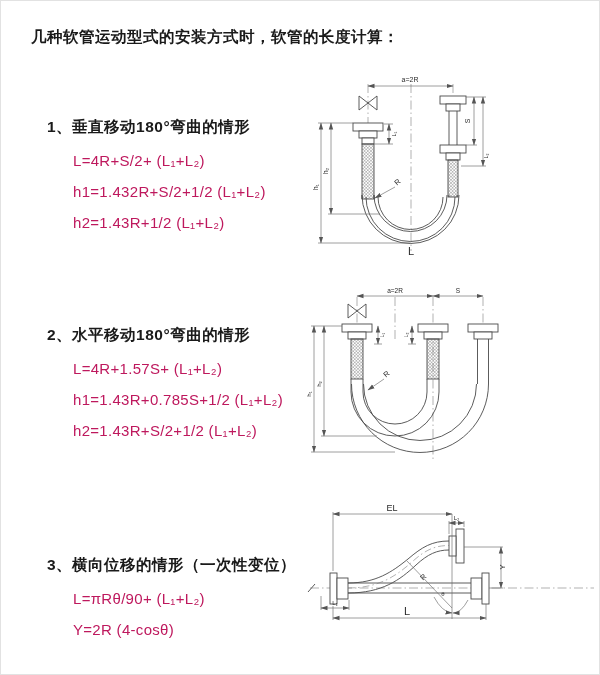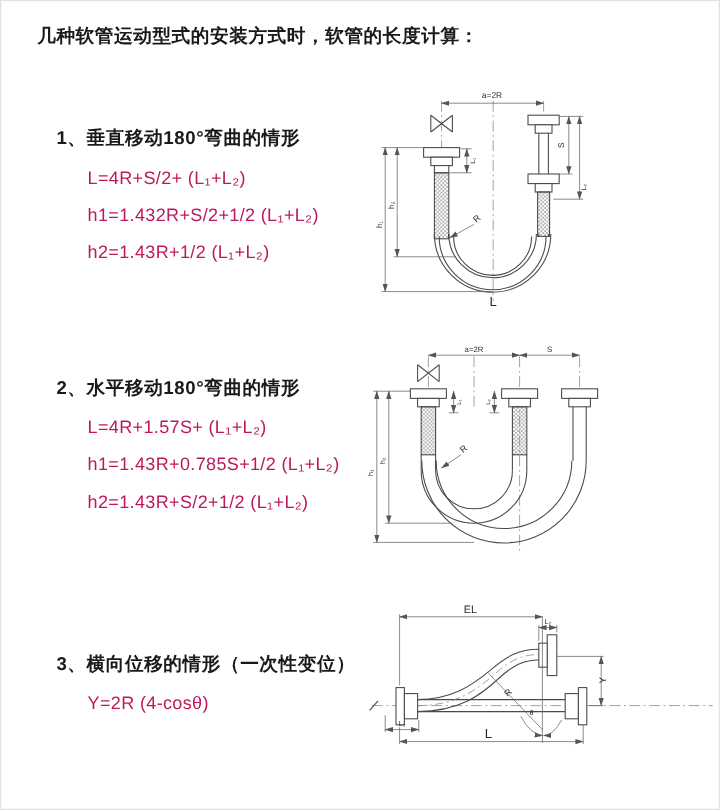--- a/index.html
+++ b/index.html
@@ -1,23 +1,23 @@
 <!DOCTYPE html>
 <html><head>
 <meta charset="utf-8">
 <style>
   html,body{margin:0;padding:0;background:#fff;}
   .page{
     position:relative;width:600px;height:675px;background:#ffffff;
     font-family:"Liberation Sans",sans-serif;color:#1a1a1a;
     border:1px solid #e2e2e2;box-sizing:border-box;overflow:hidden;
   }
-  .title{position:absolute;left:30px;top:19px;font-size:15.5px;font-weight:700;letter-spacing:.5px;}
+  .title{position:absolute;left:30px;top:26px;font-size:15.5px;font-weight:700;letter-spacing:.5px;}
   .sec{position:absolute;left:46px;}
-  .sec-heading{font-size:15.5px;font-weight:700;letter-spacing:.5px;}
+  .sec-heading{font-size:15.5px;font-weight:700;letter-spacing:.5px;margin-top:12px;}
   .formula{font-size:15px;margin-left:26px;margin-top:14px;letter-spacing:.3px;color:#be185d;}
   svg.diag{position:absolute;}
   svg text{font-family:"Liberation Sans",sans-serif;fill:#2a2a2a;}
   .obj{stroke:#4a4a4a;stroke-width:.9;fill:none;}
   .objf{stroke:#4a4a4a;stroke-width:.9;fill:#ffffff;}
   .dim{stroke:#6a6a6a;stroke-width:.65;fill:none;}
   .cl{stroke:#7d7d7d;stroke-width:.6;stroke-dasharray:9 3 1.5 3;fill:none;}
 </style>
 </head>
 <body>
@@ -35,20 +35,21 @@
 
   <div class="sec" style="top:312px">
     <div class="sec-heading">2、水平移动180°弯曲的情形</div>
     <div class="formula">L=4R+1.57S+ (L₁+L₂)</div>
     <div class="formula">h1=1.43R+0.785S+1/2 (L₁+L₂)</div>
     <div class="formula">h2=1.43R+S/2+1/2 (L₁+L₂)</div>
   </div>
 
   <div class="sec" style="top:542px">
     <div class="sec-heading">3、横向位移的情形（一次性变位）</div>
+    <div class="formula">L=πRθ/90+ (L₁+L₂)</div>
     <div class="formula">Y=2R (4-cosθ)</div>
   </div>
 
   <svg class="diag" style="left:306px;top:70px" width="287" height="187" viewBox="0 0 287 187">
     <defs>
       <marker id="arr" markerWidth="8" markerHeight="6" refX="6.5" refY="3" orient="auto-start-reverse" markerUnits="userSpaceOnUse">
         <path d="M0,0.8 L7,3 L0,5.2 Z" fill="#555"></path>
       </marker>
       <pattern id="braid" width="3.2" height="3.2" patternUnits="userSpaceOnUse">
         <path d="M0,0 L3.2,3.2 M3.2,0 L0,3.2" stroke="#8a8a8a" stroke-width="0.5"></path>

